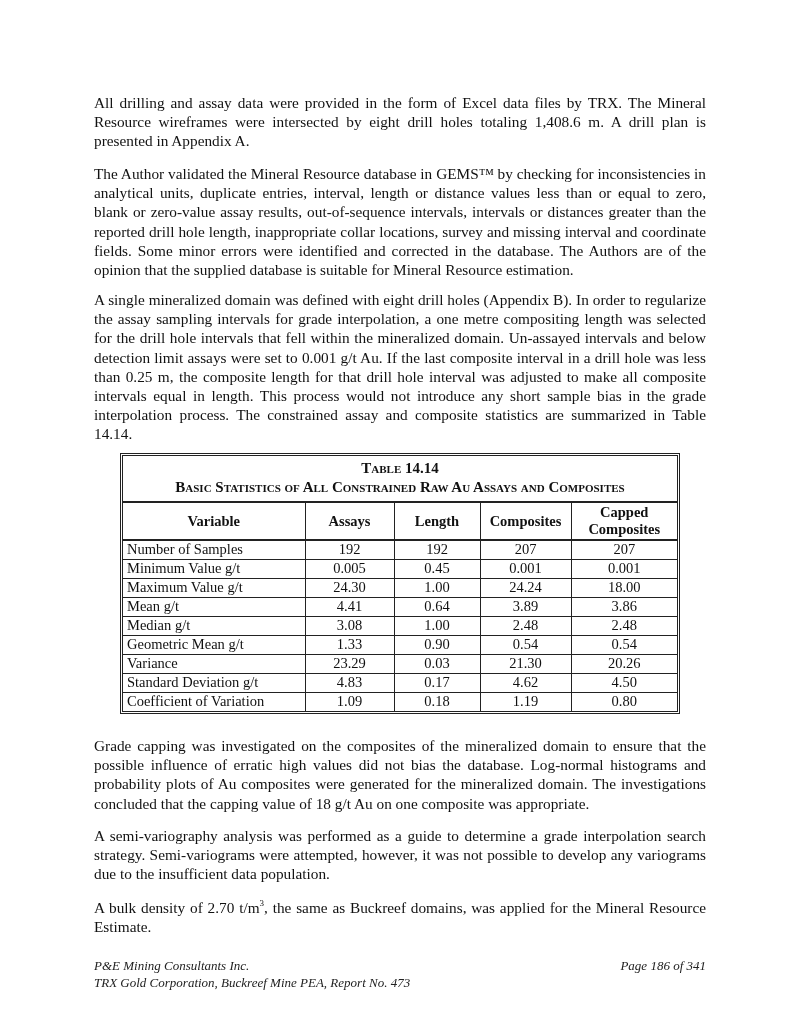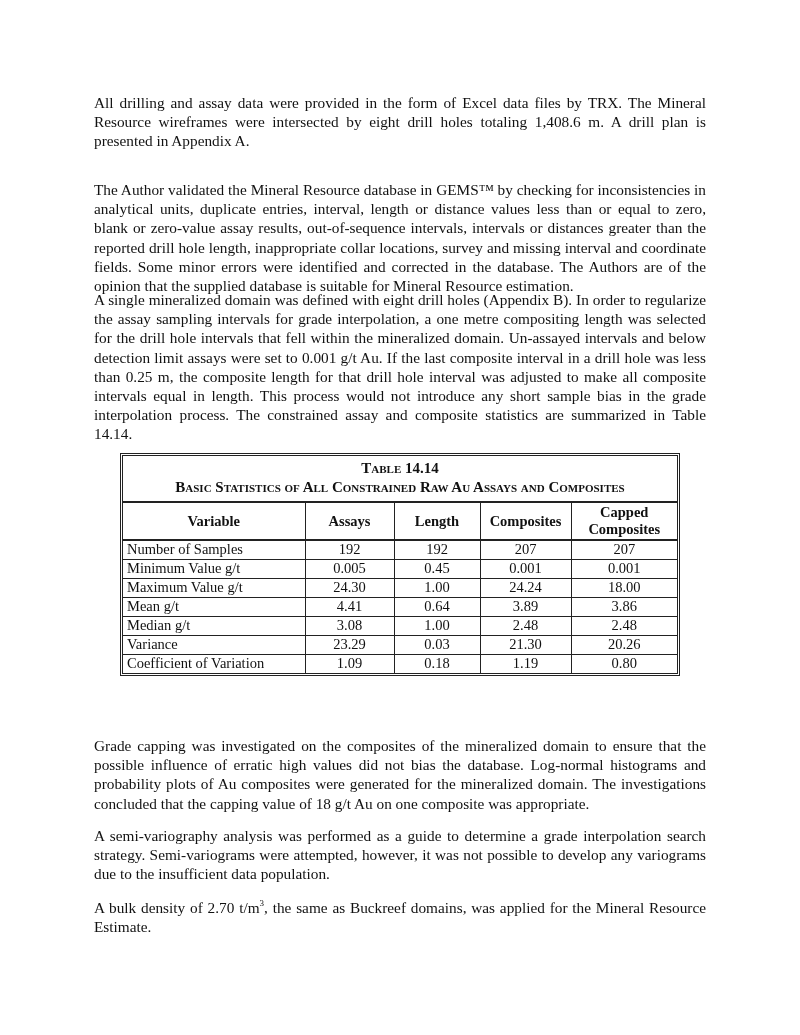--- a/index.html
+++ b/index.html
@@ -2,21 +2,21 @@
 <html><head>
 <meta charset="utf-8">
 <style>
   html, body { margin: 0; padding: 0; background: #ffffff; }
   body { width: 800px; height: 1035px; position: relative; overflow: hidden;
          font-family: "Liberation Serif", serif; color: #111; }
   .page { position: absolute; left: 0; top: 0; width: 665px; height: 1035px; }
   .para { position: absolute; left: 94px; width: 612px; font-size: 15.3px;
           line-height: 19.2px; text-align: justify; margin: 0; }
   .p1 { top: 93px; }
-  .p2 { top: 180px; }
+  .p2 { top: 164px; }
   .p3 { top: 290px; }
   .p4 { top: 736px; }
   .p5 { top: 826px; }
   .p6 { top: 898px; }
   sup { font-size: 9px; line-height: 0; position: relative; top: -1px; }
 
   .table-wrap { position: absolute; left: 120px; top: 453px; width: 560px;
                 border: 3px double #222; box-sizing: border-box; }
   table { border-collapse: collapse; width: 100%; table-layout: fixed; }
   .caption { text-align: center; font-weight: bold; font-variant: small-caps;
@@ -99,35 +99,54 @@
             <td>3.86</td>
           </tr>
           <tr>
             <td>Median g/t</td>
             <td>3.08</td>
             <td>1.00</td>
             <td>2.48</td>
             <td>2.48</td>
           </tr>
           <tr>
+            <td>Geometric Mean g/t</td>
+            <td>1.33</td>
+            <td>0.90</td>
+            <td>0.54</td>
+            <td>0.54</td>
+          </tr>
+          <tr>
             <td>Variance</td>
             <td>23.29</td>
             <td>0.03</td>
             <td>21.30</td>
             <td>20.26</td>
+          </tr>
+          <tr>
+            <td>Standard Deviation g/t</td>
+            <td>4.83</td>
+            <td>0.17</td>
+            <td>4.62</td>
+            <td>4.50</td>
           </tr>
           <tr>
             <td>Coefficient of Variation</td>
             <td>1.09</td>
             <td>0.18</td>
             <td>1.19</td>
             <td>0.80</td>
           </tr>
         </tbody>
     </table>
   </div>
 
   <p class="para p4">Grade capping was investigated on the composites of the mineralized domain to ensure that the possible influence of erratic high values did not bias the database. Log-normal histograms and probability plots of Au composites were generated for the mineralized domain. The investigations concluded that the capping value of 18 g/t Au on one composite was appropriate.</p>
   <p class="para p5">A semi-variography analysis was performed as a guide to determine a grade interpolation search strategy. Semi-variograms were attempted, however, it was not possible to develop any variograms due to the insufficient data population.</p>
   <p class="para p6"><span>A bulk density of 2.70 t/m</span><sup>3</sup><span>, the same as Buckreef domains, was applied for the Mineral Resource Estimate.</span></p>
 
+  <div class="footer">
+    <div>P&amp;E Mining Consultants Inc.</div>
+    <div>TRX Gold Corporation, Buckreef Mine PEA, Report No. 473</div>
+    <div class="right">Page 186 of 341</div>
+  </div>
 
 </div>
 
 </body></html>

